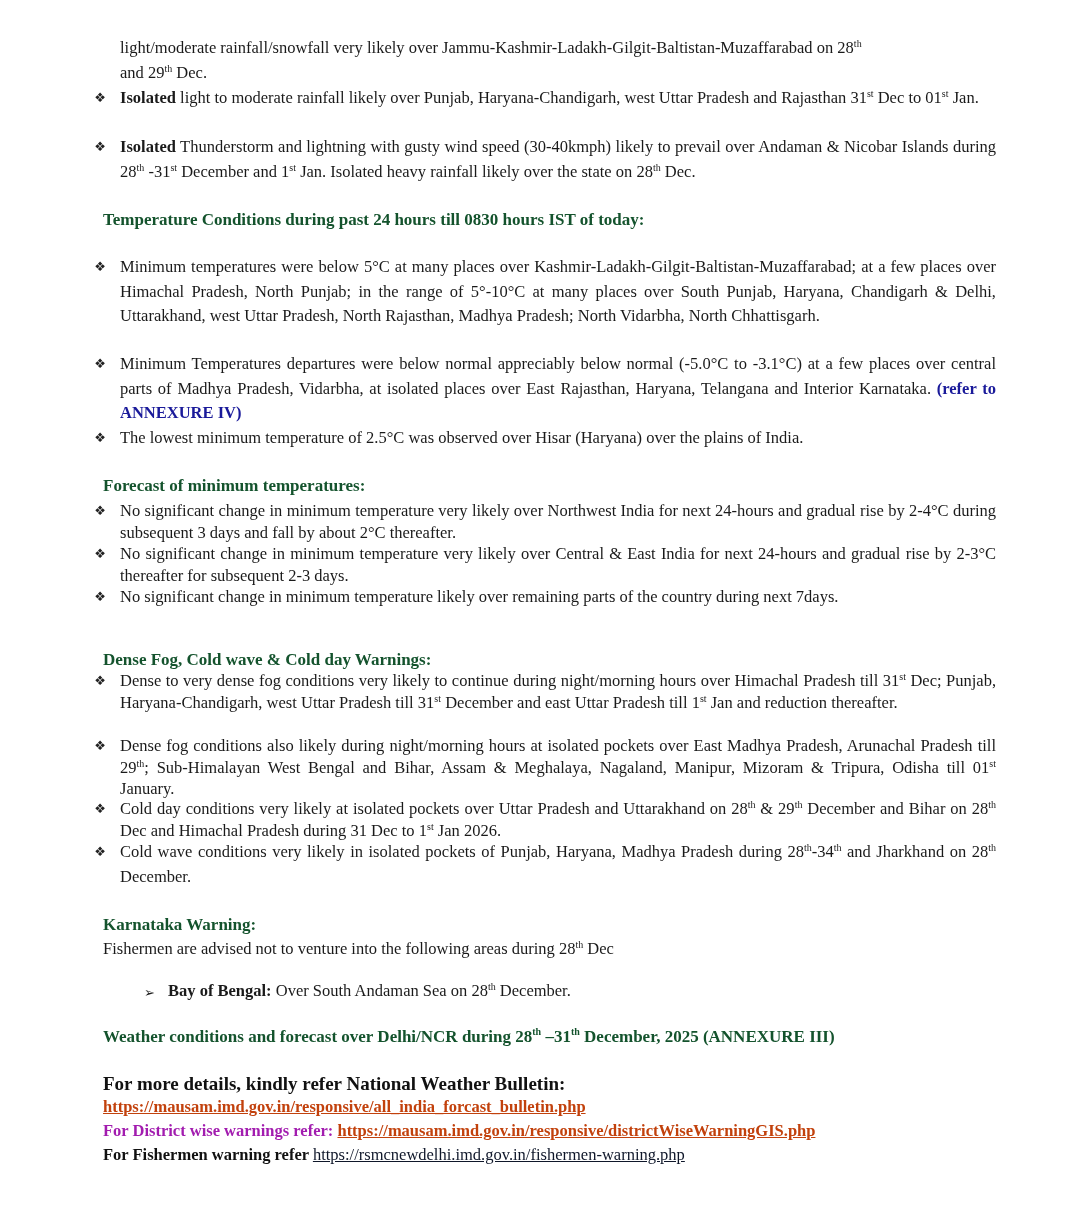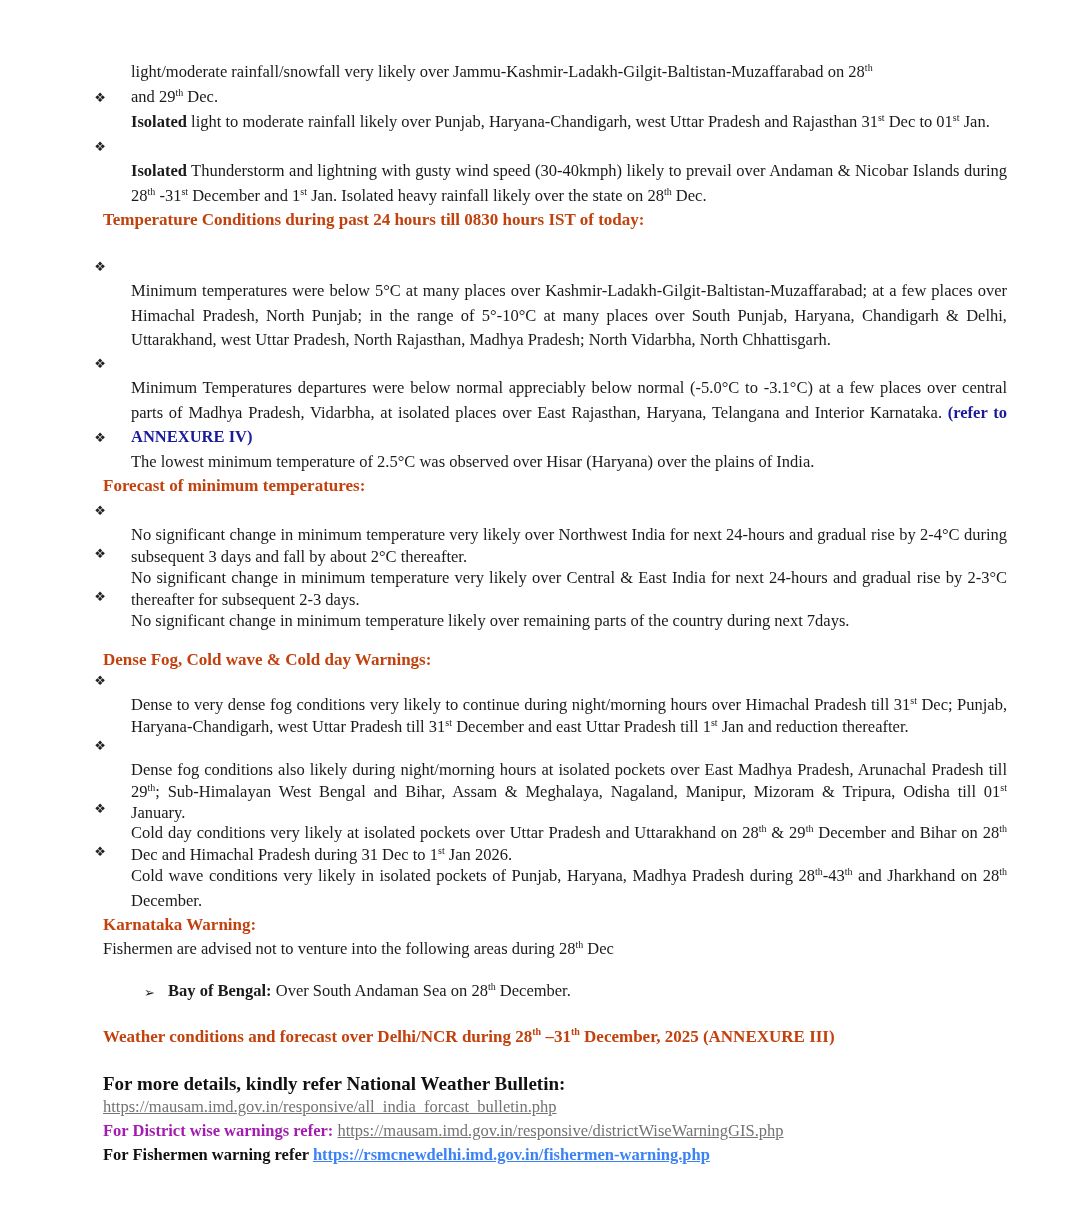--- a/index.html
+++ b/index.html
@@ -3,33 +3,33 @@
 <meta charset="utf-8">
 <style>
   html, body { margin: 0; padding: 0; background: #ffffff; }
   body {
     width: 1080px; height: 1214px; position: relative; overflow: hidden;
     font-family: "Liberation Serif", "DejaVu Serif", serif;
     color: #1a1a1a;
     font-size: 16.5px;
   }
   .page { position: absolute; left: 0; top: 0; width: 1080px; height: 1214px; }
-  .item { position: absolute; left: 131px; width: 876px; line-height: 24.5px; text-align: justify; margin-top: 24px; }
+  .item { position: absolute; left: 120px; width: 876px; line-height: 24.5px; text-align: justify; }
   .item.tight { line-height: 21.5px; }
   .bullet {
     position: absolute; font-size: 13px; color: #222; width: 20px; text-align: center;
   }
   .b { font-weight: bold; }
   .heading {
-    position: absolute; left: 103px; color: #c2410c; font-weight: bold; font-size: 17px;
+    position: absolute; left: 103px; color: #14532d; font-weight: bold; font-size: 17px;
     white-space: nowrap;
   }
   .plain { position: absolute; white-space: nowrap; }
-  .link { color: #737373; text-decoration: underline; }
-  .link.bold { color: #3b82f6; font-weight: bold; text-align: right; }
+  .link { color: #c2410c; text-decoration: underline; font-weight: bold; }
+  .link.bold { color: #0f172a; font-weight: normal; text-align: right; }
   .blue-ref { color: #1a1a9a; font-weight: bold; }
   sup { font-size: 10px; line-height: 0; vertical-align: super; }
   .arrow { position: absolute; font-size: 13px; }
 </style>
 </head>
 <body>
 
 <div class="page">
 
   <div class="item" style="top:36px;">
@@ -83,21 +83,21 @@
     <span>Dense fog conditions also likely during night/morning hours at isolated pockets over East Madhya Pradesh, Arunachal Pradesh till 29</span><sup>th</sup><span>; Sub-Himalayan West Bengal and Bihar, Assam &amp; Meghalaya, Nagaland, Manipur, Mizoram &amp; Tripura, Odisha till 01</span><sup>st</sup><span> January.</span>
   </div>
 
   <span class="bullet" style="left:90px;top:801px;">❖</span>
   <div class="item tight" style="top:798px;">
     <span>Cold day conditions very likely at isolated pockets over Uttar Pradesh and Uttarakhand on 28</span><sup>th</sup><span> &amp; 29</span><sup>th</sup><span> December and Bihar on 28</span><sup>th</sup><span> Dec and Himachal Pradesh during 31 Dec to 1</span><sup>st</sup><span> Jan 2026.</span>
   </div>
 
   <span class="bullet" style="left:90px;top:844px;">❖</span>
   <div class="item" style="top:840px;">
-    <span>Cold wave conditions very likely in isolated pockets of Punjab, Haryana, Madhya Pradesh during 28</span><sup>th</sup><span>-43</span><sup>th</sup><span> and Jharkhand on 28</span><sup>th</sup><span> December.</span>
+    <span>Cold wave conditions very likely in isolated pockets of Punjab, Haryana, Madhya Pradesh during 28</span><sup>th</sup><span>-34</span><sup>th</sup><span> and Jharkhand on 28</span><sup>th</sup><span> December.</span>
   </div>
 
   <div class="heading" style="top:915px;">Karnataka Warning:</div>
   <div class="plain" style="left:103px;top:939px;">
     <span>Fishermen are advised not to venture into the following areas during 28</span><sup>th</sup><span> Dec</span>
   </div>
 
   <span class="arrow" style="left:144px;top:985px;">➢</span>
   <div class="plain" style="left:168px;top:981px;">
     <span class="b">Bay of Bengal:</span><span> Over South Andaman Sea on 28</span><sup>th</sup><span> December.</span>

